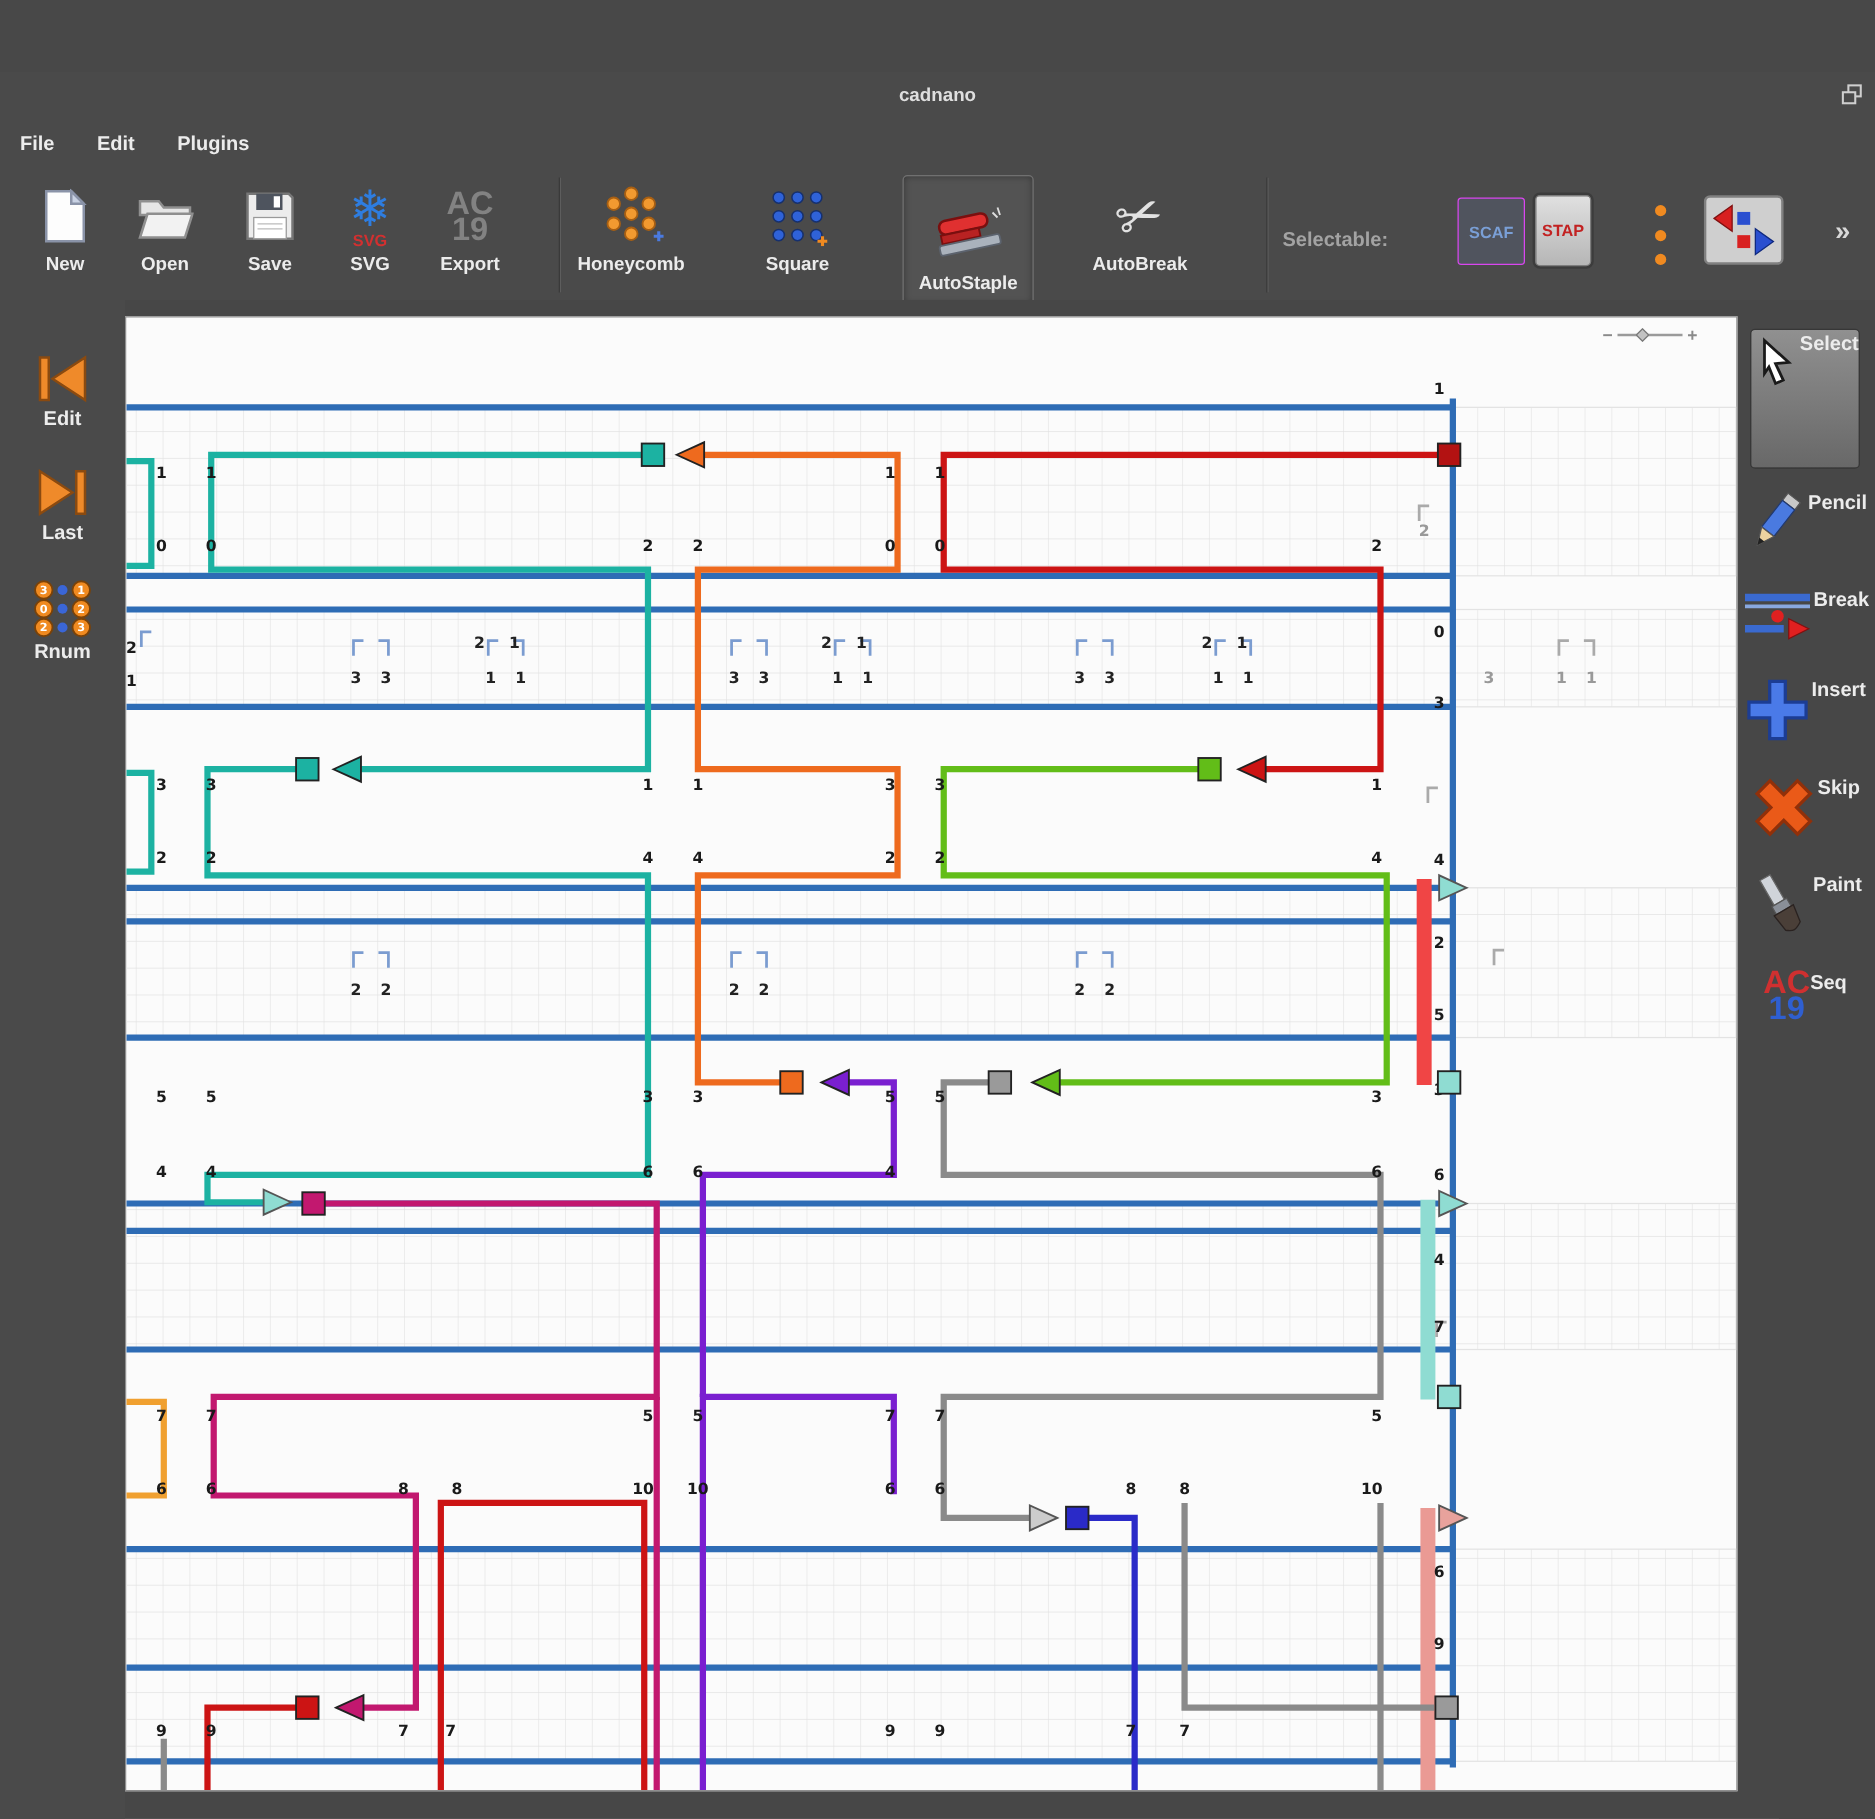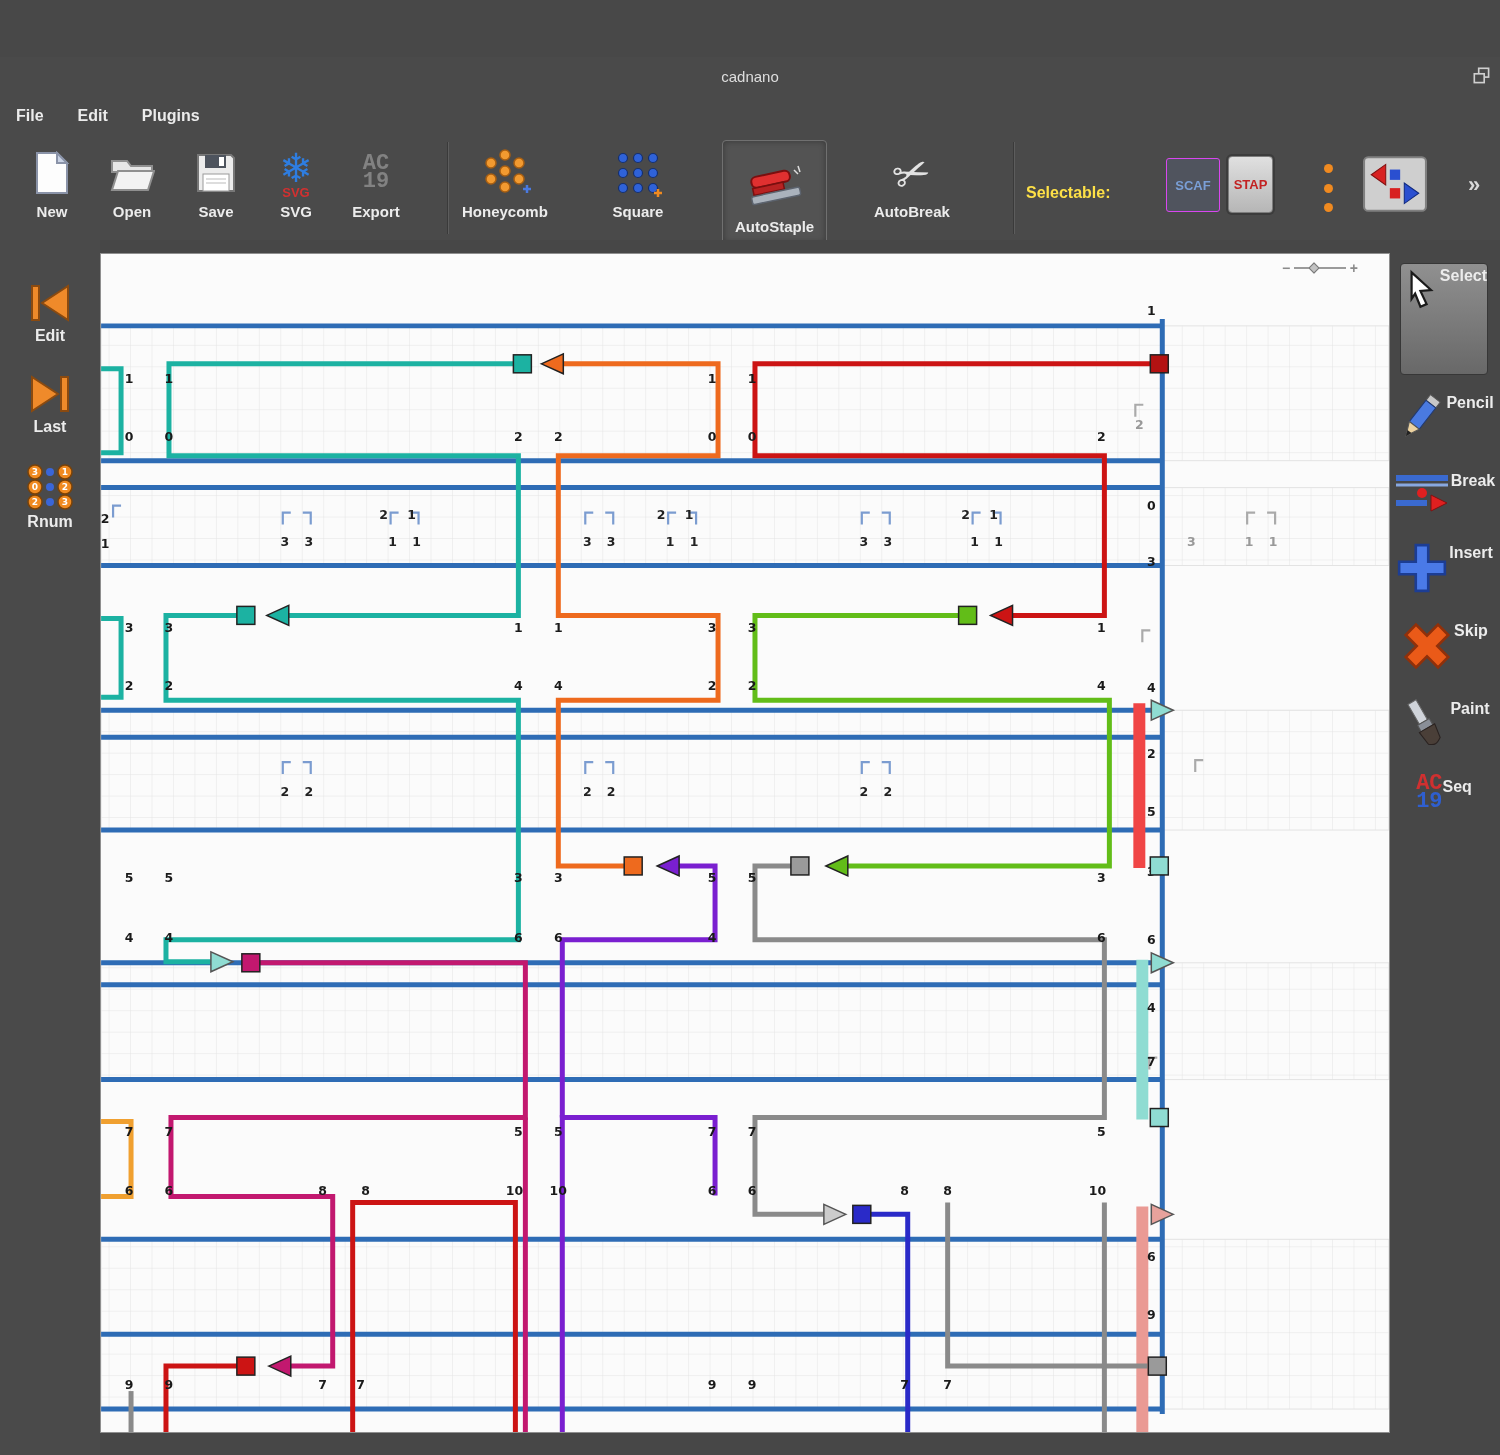--- a/index.html
+++ b/index.html
@@ -2,44 +2,44 @@
 <html><head>
 <meta charset="utf-8">
 <style>
   *{margin:0;padding:0;box-sizing:border-box}
   html,body{width:1500px;height:1455px}
   body{position:relative;background:#454545;font-family:"Liberation Sans",sans-serif;overflow:hidden}
   .dots{background-image:radial-gradient(rgba(22,22,22,.55) 1px,transparent 1.4px);background-size:5px 5px}
 
   #top-strip{position:absolute;left:0;top:0;width:1500px;height:57px;background:#484848}
   #title-bar{position:absolute;left:0;top:57px;width:1500px;height:39px;background:#4a4a4a}
-  #window-title{line-height:39px;text-align:center;color:#dedede;font-size:15px;font-weight:normal}
+  #window-title{line-height:39px;text-align:center;color:#dedede;font-size:15px;font-weight:bold}
   #restore-button{position:absolute;right:7px;top:8px;width:22px;height:22px;cursor:default}
 
   #menu-bar{position:absolute;left:0;top:96px;width:1500px;height:40px;background:#4a4a4a;display:flex;align-items:center;padding-left:16px;gap:34px}
   .menu-item{color:#ececec;font-size:16px;font-weight:bold}
 
   #toolbar{position:absolute;left:0;top:136px;width:1500px;height:104px;background:#4a4a4a}
   .tbtn{position:absolute;top:10px;display:flex;flex-direction:column;align-items:center;min-width:60px}
   .tbtn.active{top:4px;background:#535353;border:1px solid #707070;border-radius:4px;padding:20px 12px 8px;box-shadow:inset 0 0 6px rgba(0,0,0,.35)}
   .ticon{height:54px;display:flex;align-items:center;justify-content:center}
   .tlabel{font-size:15px;color:#ececec;margin-top:3px;font-weight:bold;white-space:nowrap}
   .tsep{position:absolute;top:6px;height:92px;width:2px;background:#3a3a3a;border-right:1px solid #5d5d5d}
-  #selectable-label{position:absolute;left:1026px;top:48px;color:#fde047;font-size:16px;font-weight:bold}
+  #selectable-label{position:absolute;left:1026px;top:48px;color:#a3a3a3;font-size:16px;font-weight:bold}
   .scaf-btn{position:absolute;left:1166px;top:22px;width:54px;height:54px;display:flex;align-items:center;justify-content:center;color:#7a9fd6;font-weight:bold;font-size:13px;background:#50545e;border:1px solid #d946ef;border-radius:3px}
   .stap-btn{position:absolute;left:1228px;top:20px;width:45px;height:57px;display:flex;align-items:center;justify-content:center;background:linear-gradient(#e0e0e0,#b6b6b6);border:1px solid #7d7d7d;border-radius:4px;color:#c22222;font-weight:bold;font-size:13px;box-shadow:0 0 0 2px #3c3c3c}
   .dots-btn{position:absolute;left:1320px;top:24px;width:16px;height:56px;display:flex;flex-direction:column;align-items:center;justify-content:space-between;padding:4px 0}
   .dots-btn i{width:9px;height:9px;border-radius:50%;background:#f08a20;display:block}
   .arrows-btn{position:absolute;left:1363px;top:20px}
   #toolbar-overflow{position:absolute;left:1468px;top:36px;color:#d8d8d8;font-size:22px;font-weight:bold}
 
   .svg-ic{position:relative;width:48px;height:54px;text-align:center}
   .svg-ic .flake{font-size:40px;line-height:44px;color:#2e7de0}
   .svg-ic .svgtxt{position:absolute;left:0;right:0;bottom:0;color:#d23030;font-size:13px;font-weight:bold}
-  .acgt{display:flex;flex-direction:column;align-items:center;line-height:.82;font-weight:bold;font-size:22px;font-family:Liberation Mono, monospace}
+  .acgt{display:flex;flex-direction:column;align-items:center;line-height:.82;font-weight:bold;font-size:26px;font-family:Liberation Sans, sans-serif}
   .acgt .a{color:#d03030}
   .acgt .b{color:#2f5fd0}
   .acgt.gray .a,.acgt.gray .b{color:#828282}
   .scissors{font-size:44px;color:#e2e2e2;display:block;transform:rotate(-20deg)}
 
   #main-bg{position:absolute;left:0;top:240px;width:1500px;height:1215px;background:#474747}
   #left-toolbar{position:absolute;left:0;top:240px;width:100px;height:1215px;background:#4a4a4a;display:flex;flex-direction:column;align-items:center;padding-top:42px}
   .ltool{display:flex;flex-direction:column;align-items:center;margin-bottom:28px}
   .ltool .tlabel{font-size:16px}
 

